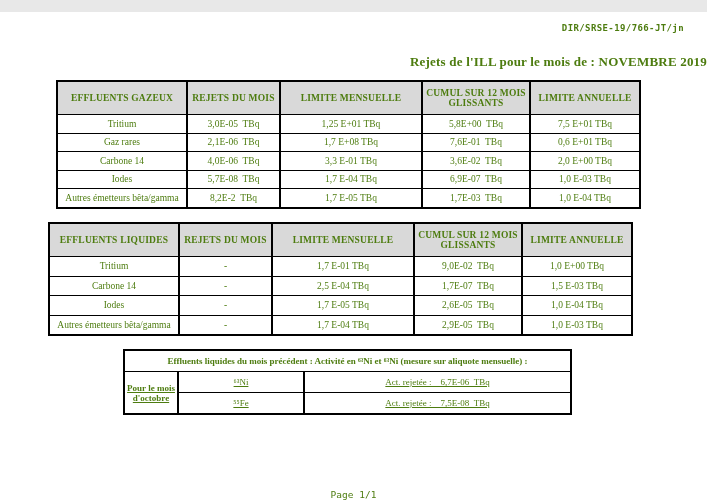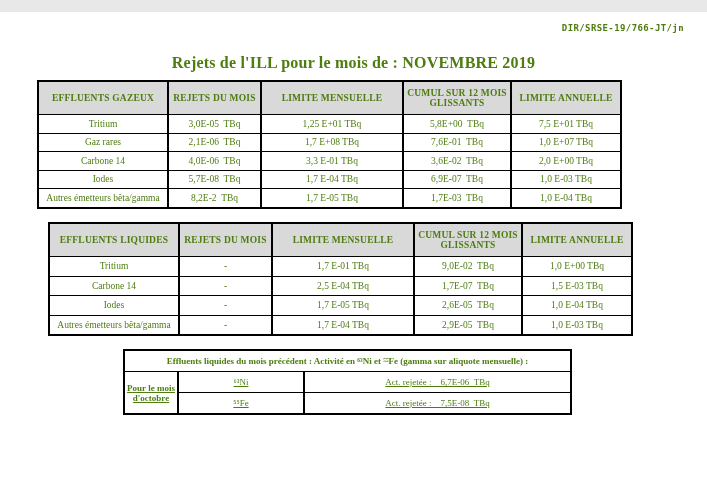--- a/index.html
+++ b/index.html
@@ -12,29 +12,29 @@
     overflow:hidden;
     margin:12px auto;
   }
   .ref{
     position:absolute;top:11px;right:23px;
     font-family:"DejaVu Sans Mono",monospace;
     font-weight:bold;font-size:9px;letter-spacing:0.4px;
   }
   .title{
     position:absolute;top:42px;left:0;width:100%;
-    text-align:center;font-weight:bold;font-size:16px;letter-spacing:0.2px;
+    text-align:right;font-weight:bold;font-size:13px;letter-spacing:0.2px;
   }
   table.rep-table{
     position:absolute;
     border-collapse:collapse;
     table-layout:fixed;
     border:2px solid #000;
   }
-  .t1{left:37px;top:68px;width:583px;}
+  .t1{left:56px;top:68px;width:583px;}
   .t2{left:48px;top:210px;width:583px;}
   .t3{left:123px;top:337px;width:447px;}
   .rep-table th,.rep-table td{
     border:1px solid #000;
     border-left-width:2px;border-right-width:2px;
     text-align:center;vertical-align:middle;
     padding:0 2px;overflow:hidden;
   }
   .rep-table th{
     background:#d9d9d9;
@@ -87,21 +87,21 @@
         <td class="val">3,0E-05  TBq</td>
         <td class="val">1,25 E+01 TBq</td>
         <td class="val">5,8E+00  TBq</td>
         <td class="val">7,5 E+01 TBq</td>
       </tr>
       <tr>
         <td class="cat">Gaz rares</td>
         <td class="val">2,1E-06  TBq</td>
         <td class="val">1,7 E+08 TBq</td>
         <td class="val">7,6E-01  TBq</td>
-        <td class="val">1,0 E+07 TBq</td>
+        <td class="val">0,6 E+01 TBq</td>
       </tr>
       <tr>
         <td class="cat">Carbone 14</td>
         <td class="val">4,0E-06  TBq</td>
         <td class="val">3,3 E-01 TBq</td>
         <td class="val">3,6E-02  TBq</td>
         <td class="val">2,0 E+00 TBq</td>
       </tr>
       <tr>
         <td class="cat">Iodes</td>
@@ -170,28 +170,29 @@
   </table>
 
   <table class="rep-table t3">
     <colgroup>
       <col style="width:54px">
         <col style="width:126px">
         <col style="width:267px">
     </colgroup>
     <tbody>
       <tr>
-        <td class="t3-title" colspan="3">Effluents liquides du mois précédent : Activité en ⁶³Ni et ⁵⁵Fe (gamma sur aliquote mensuelle) :</td>
+        <td class="t3-title" colspan="3">Effluents liquides du mois précédent : Activité en ⁶³Ni et ⁶³Ni (mesure sur aliquote mensuelle) :</td>
       </tr>
       <tr>
         <td class="t3-label" rowspan="2">Pour le mois d'octobre</td>
         <td class="t3-iso">⁶³Ni</td>
         <td class="t3-val val">Act. rejetée :    6,7E-06  TBq</td>
       </tr>
       <tr>
         <td class="t3-iso">⁵⁵Fe</td>
         <td class="t3-val val">Act. rejetée :    7,5E-08  TBq</td>
       </tr>
     </tbody>
   </table>
 
+  <div class="footer">Page 1/1</div>
 
 </div>
 
 </body></html>

